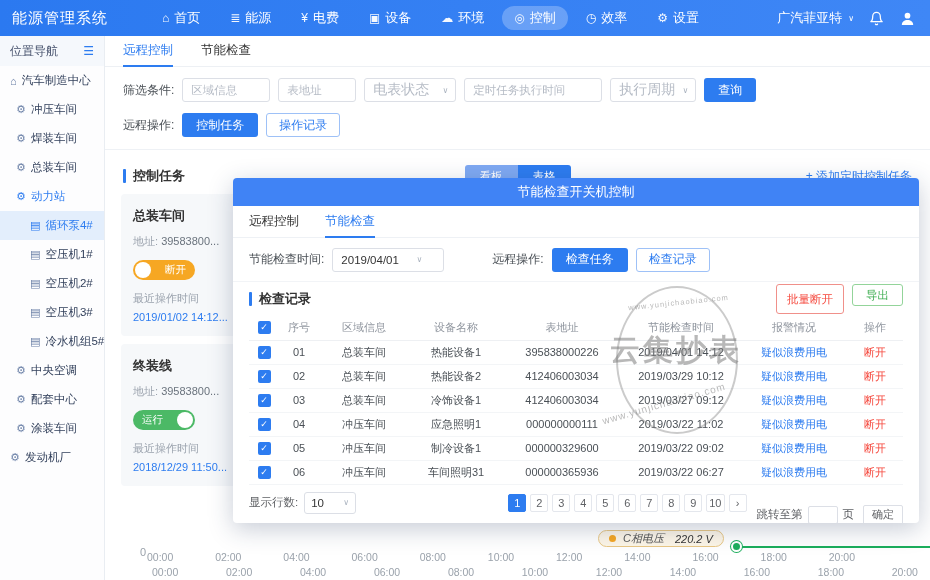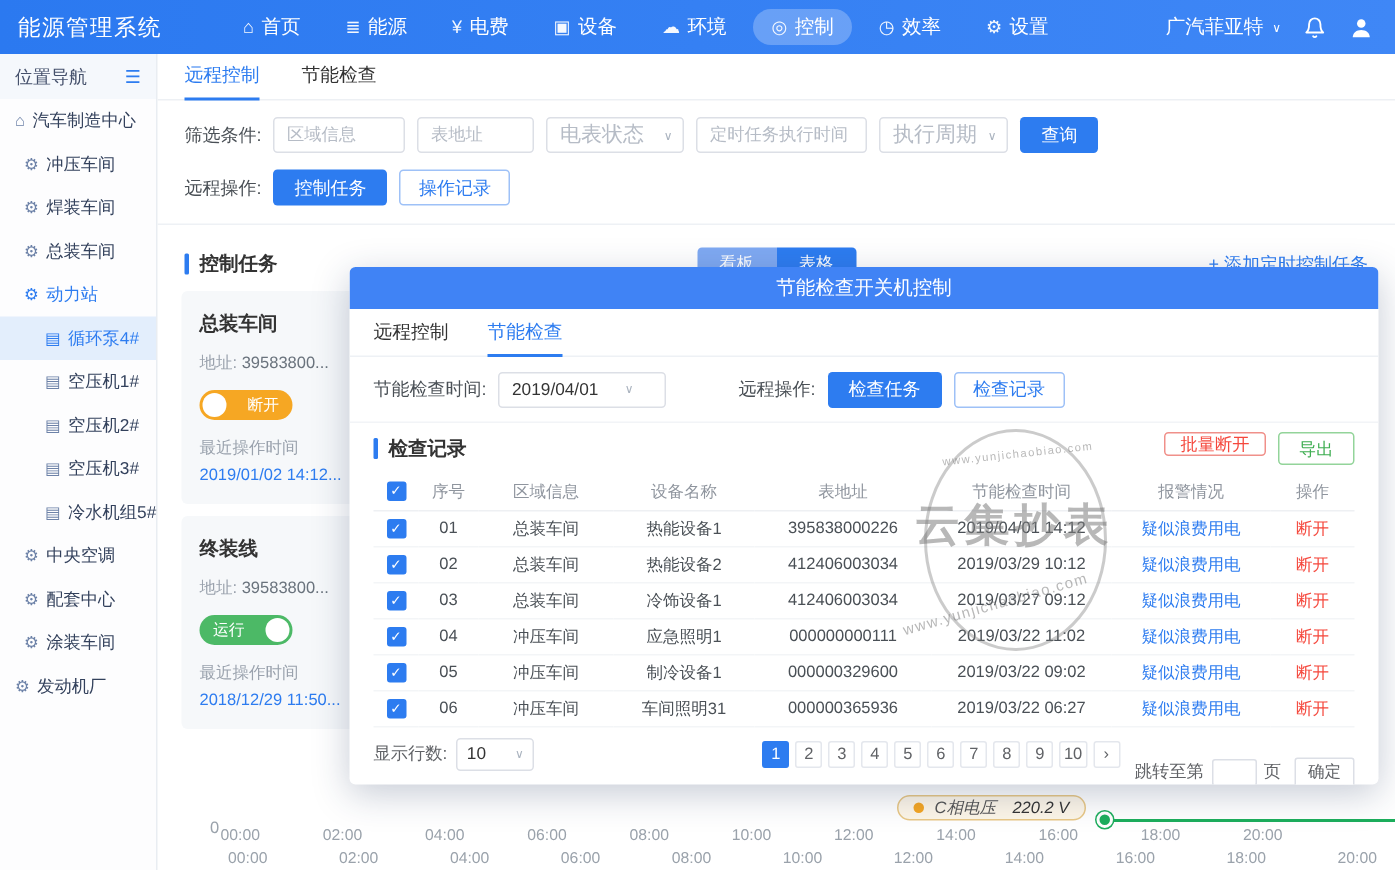--- a/index.html
+++ b/index.html
@@ -43,21 +43,21 @@
   
   .main { position:absolute; left:105px; top:36px; right:0; bottom:0; background:#fff; }
   .main-tabs { height:31px; border-bottom:1px solid #edf0f4; padding-left:18px; display:flex; gap:28px; }
   .mtab { line-height:29px; height:31px; font-size:12.5px; color:#333; cursor:pointer;
           border-bottom:2px solid transparent; }
   .mtab.active { color:#2d7cf0; border-bottom-color:#2d7cf0; }
   .filter-row, .ops-row { display:flex; align-items:center; gap:8px; margin:11px 0 0 18px; }
   .row-label { color:#4a5056; font-size:12px; white-space:nowrap; }
   .inp { height:24px; border:1px solid #dcdfe6; border-radius:3px; padding:0 8px; font-size:11.5px; background:#fff; }
   .inp::placeholder { color:#b6bcc6; }
-  .w-region { width:88px; } .w-meter { width:78px; } .w-exec { width:114px; }
+  .w-region { width:88px; } .w-meter { width:78px; } .w-exec { width:138px; }
   .sel { height:24px; border:1px solid #dcdfe6; border-radius:3px; background:#fff;
          display:flex; align-items:center; justify-content:space-between; padding:0 7px 0 8px; cursor:pointer; }
   .sel-ph { color:#b6bcc6; font-size:14px; }
   .w-status { width:92px; } .w-cycle { width:86px; }
   .btn-primary { height:24px; padding:0 14px; background:#2d7cf0; border:none; border-radius:3px;
                  color:#fff; font-size:12px; }
   .btn-outline { height:24px; padding:0 12px; background:#fff; border:1px solid #9ec1f7; border-radius:3px;
                  color:#2d7cf0; font-size:12px; }
   .content-sep { height:1px; background:#eef1f5; margin-top:12px; }
   .section-row { position:relative; display:flex; align-items:center; height:24px; margin-top:14px; padding:0 18px; }
@@ -113,21 +113,21 @@
   .modal-form { height:44px; display:flex; align-items:center; padding:0 16px; font-size:12px; color:#4a5056;
                 border-bottom:1px solid #f2f4f7; }
   .date-select { width:112px; height:24px; border:1px solid #dcdfe6; border-radius:3px; margin-left:8px;
                  display:flex; align-items:center; justify-content:space-between; padding:0 21px 0 8px;
                  color:#333; font-size:11.5px; cursor:pointer; }
   .mf-ops-label { margin-left:48px; }
   .modal-form .btn-primary { margin-left:8px; }
   .modal-form .btn-outline { margin-left:8px; }
   .records-header { height:34px; display:flex; align-items:center; padding:0 16px; }
   .rh-right { margin-left:auto; display:flex; gap:8px; }
-  .btn-danger-outline { height:16px; padding:0 10px; background:#fff; border:1px solid #f0908a;
+  .btn-danger-outline { height:30px; padding:0 10px; background:#fff; border:1px solid #f0908a;
                         border-radius:3px; color:#f5483d; font-size:11.5px; }
   .btn-success-outline { height:22px; padding:0 13px; background:#fff; border:1px solid #93d49a;
                          border-radius:3px; color:#3fae52; font-size:11.5px; }
   .rec-table { width:654px; margin:0 16px; border-collapse:collapse; font-size:11px; table-layout:fixed; }
   .rec-table th { font-weight:normal; color:#8f959e; height:24px; border-bottom:1px solid #eef0f3; text-align:center; }
   .rec-table td { height:24px; color:#4a5056; border-bottom:1px solid #f3f5f7; text-align:center;
                   overflow:hidden; white-space:nowrap; }
   .checkbox { width:13px; height:13px; margin:0 auto; background:#2d7cf0; border-radius:2px; color:#fff;
               font-size:9px; line-height:13px; text-align:center; cursor:pointer; }
   .link-blue { color:#2d7cf0 !important; cursor:pointer; }

